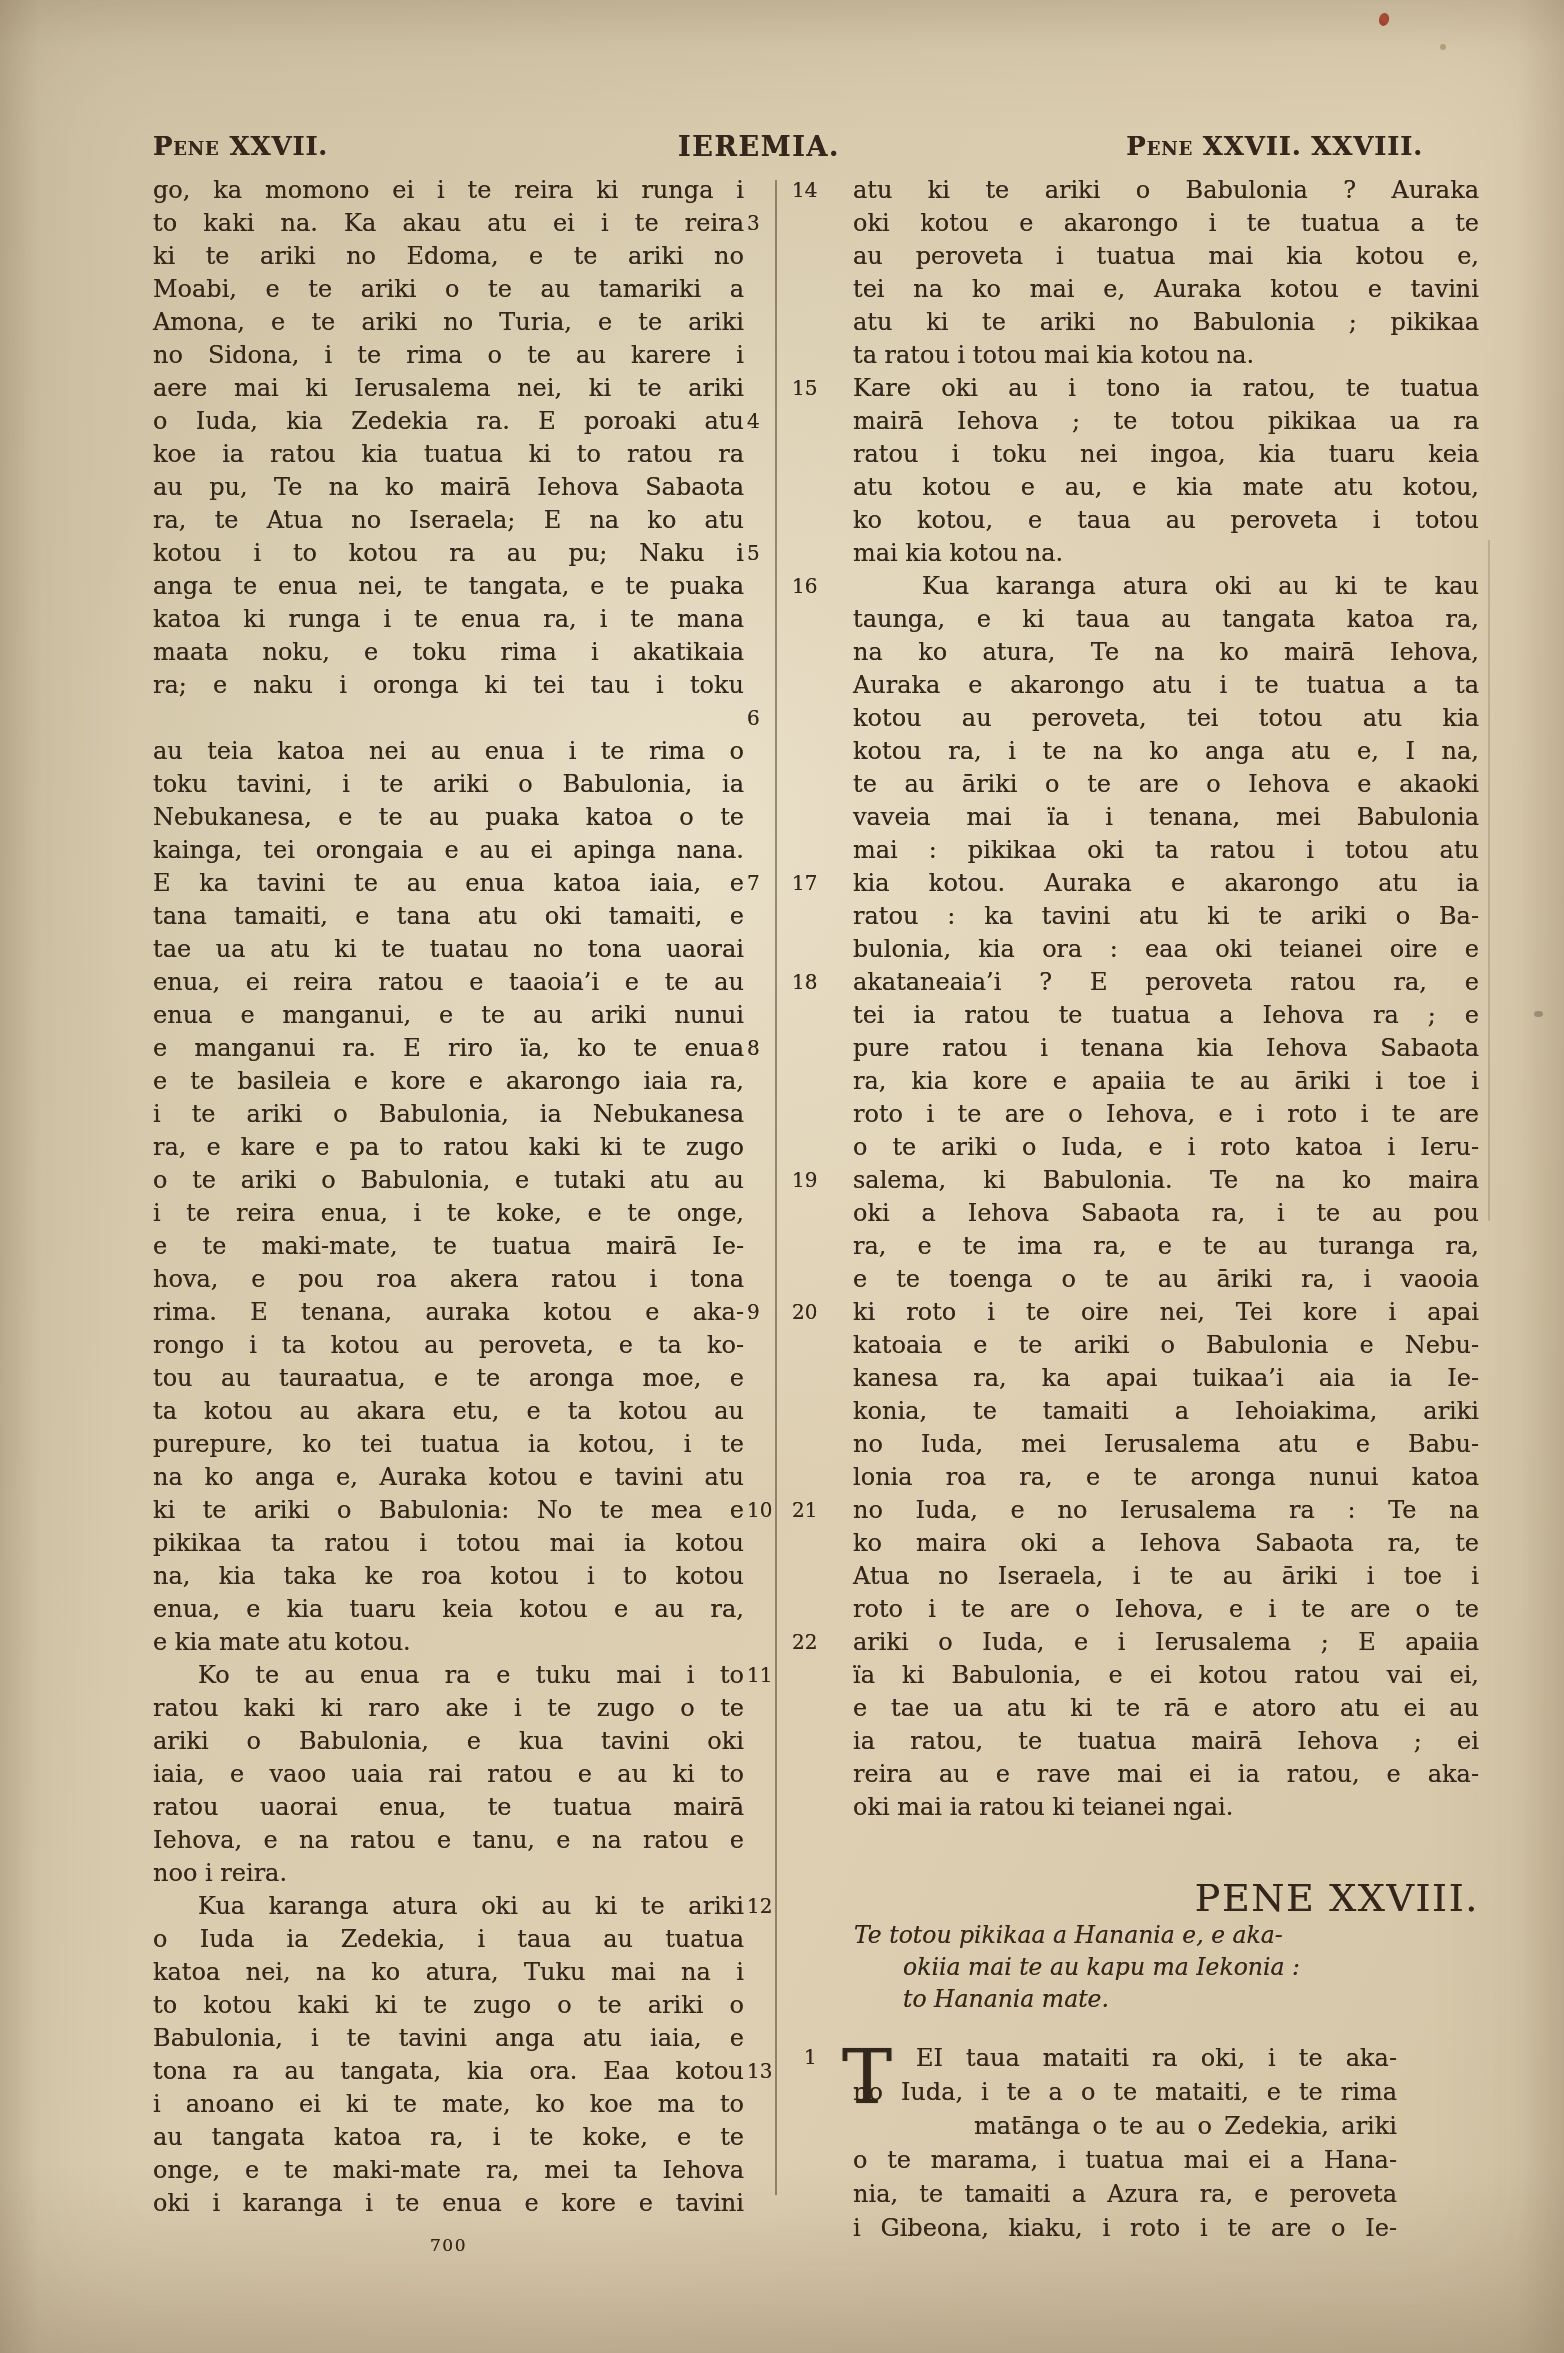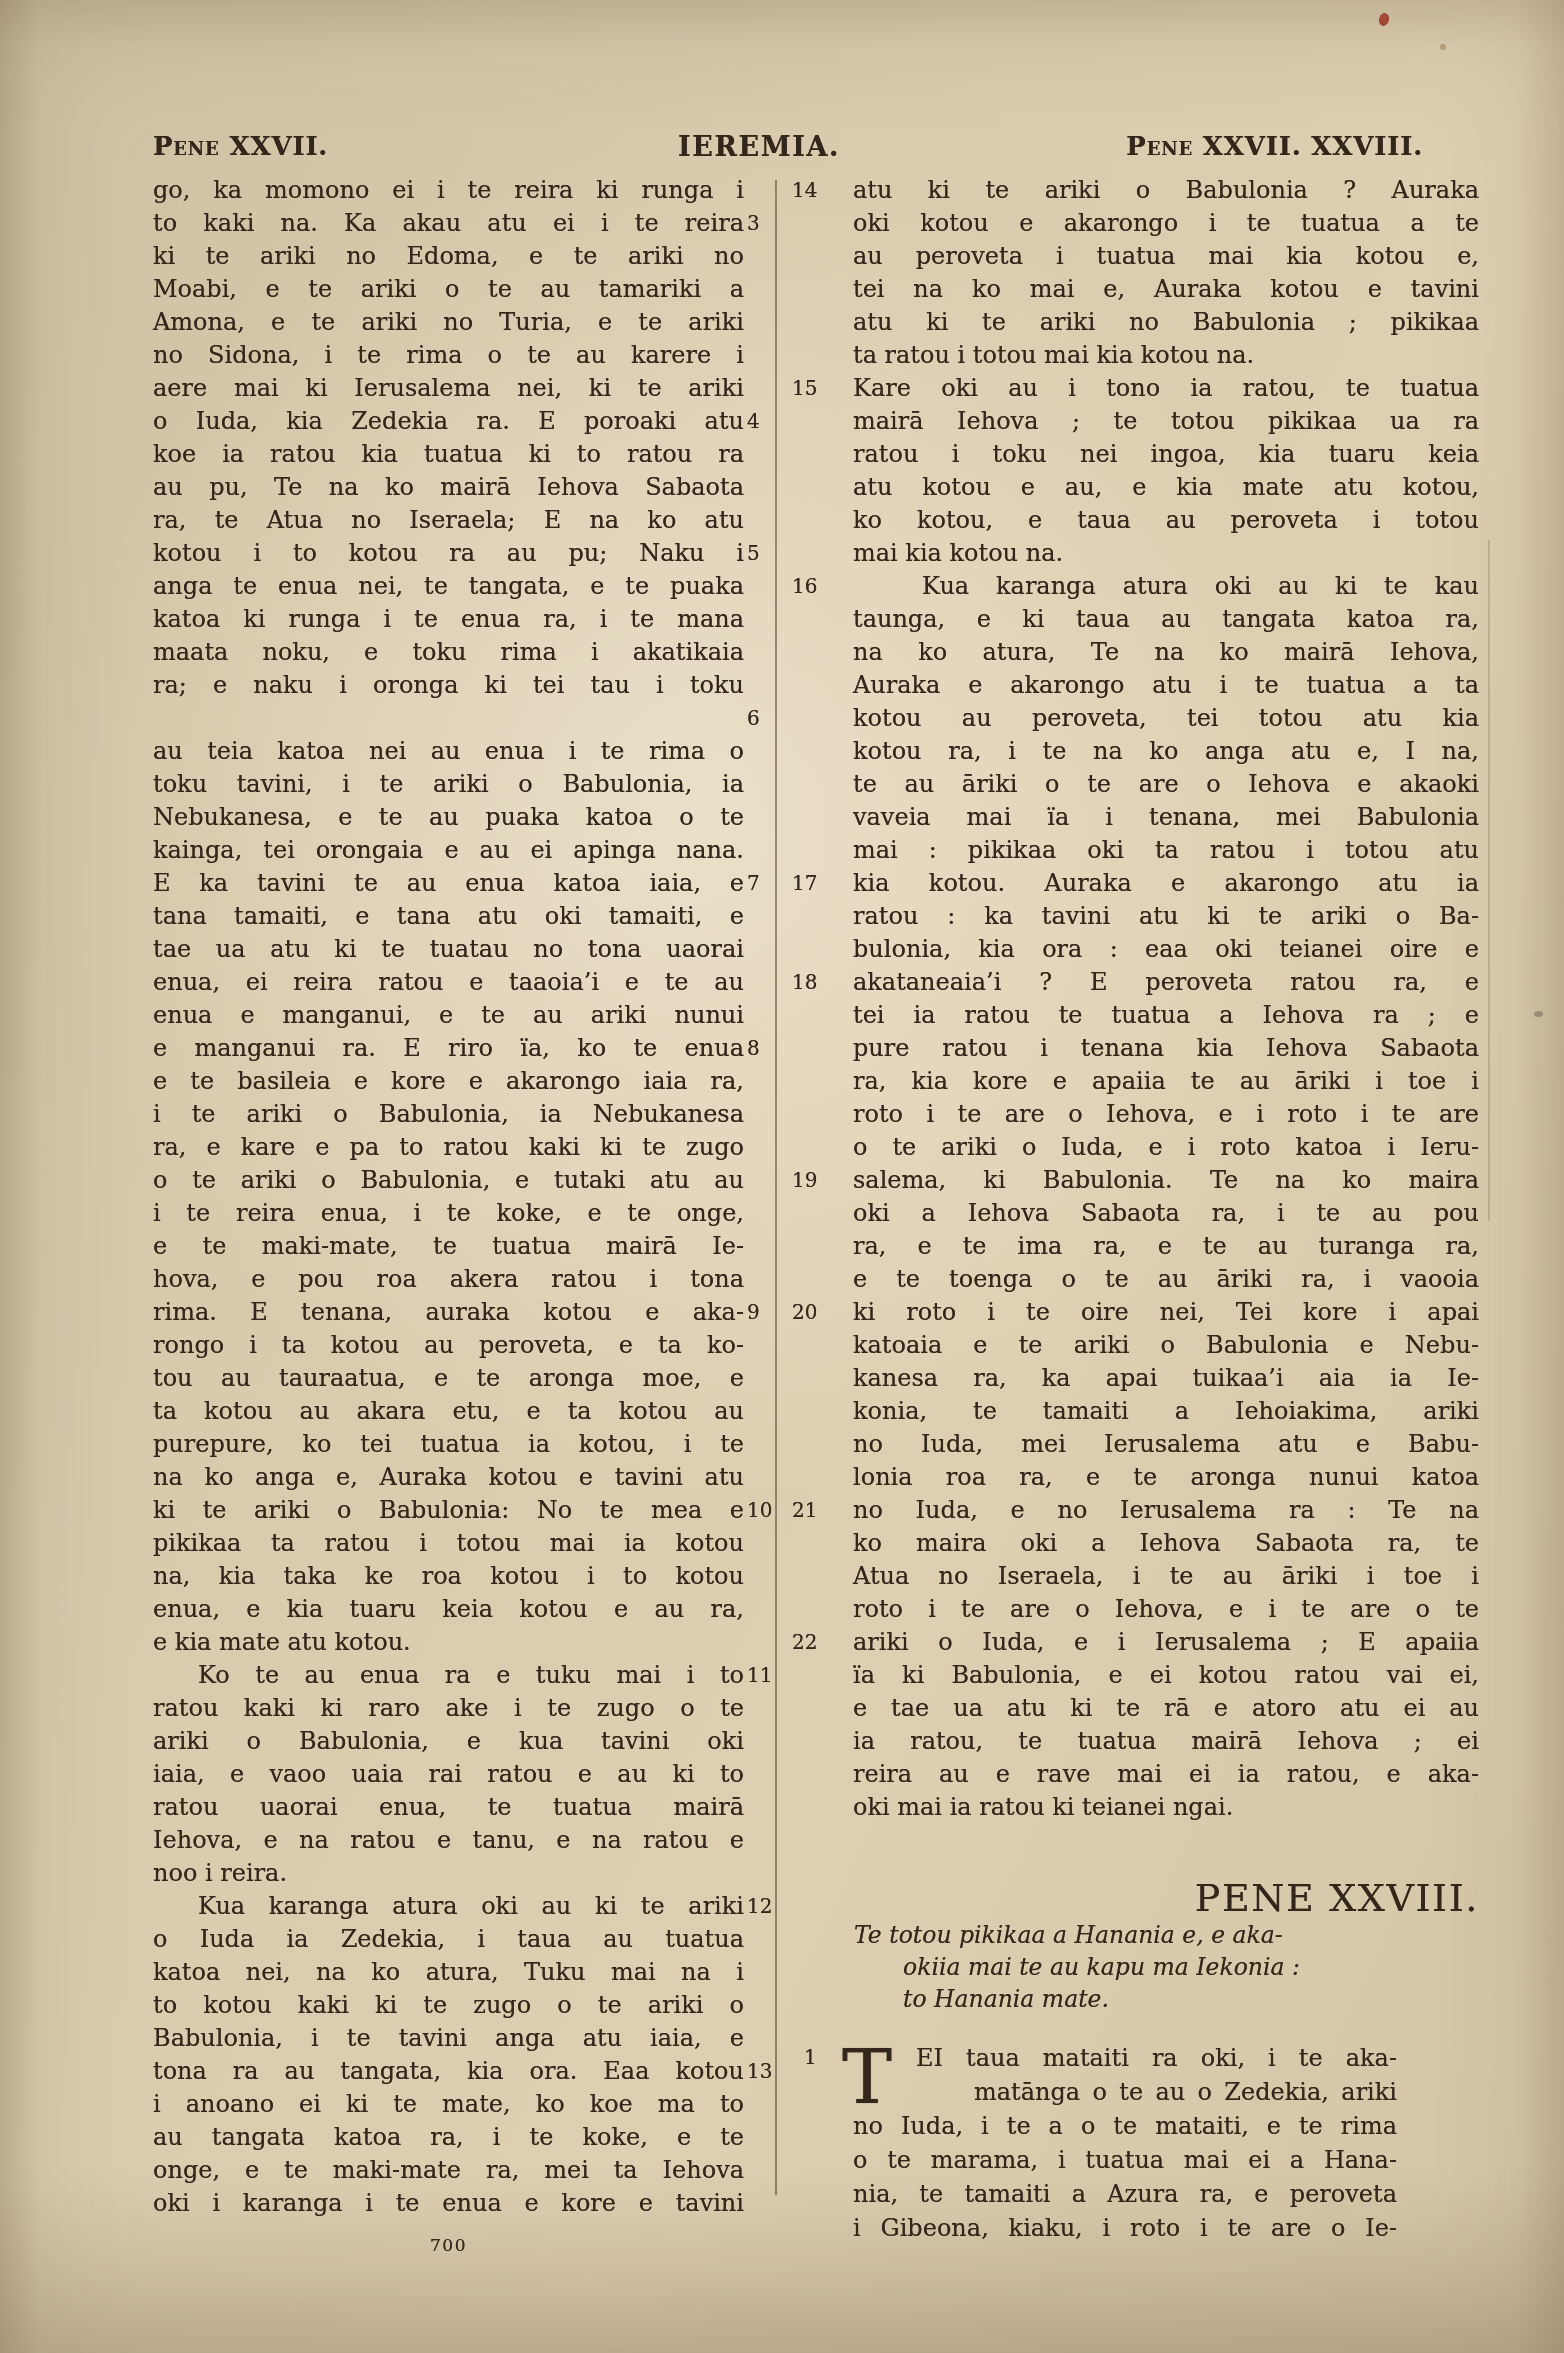--- a/index.html
+++ b/index.html
@@ -196,22 +196,22 @@
       <div class="line sumin"><span>okiia mai te au kapu ma Iekonia :</span></div>
       <div class="line sumin end"><span>to Hanania mate.</span></div>
     </div>
 
   <div class="verse1 txt">
     <span class="vnum">1</span>
     <span class="dropcap">T</span>
     <div>
 
     <div class="line dc1"><span>EI taua mataiti ra oki, i te aka-</span></div>
+        <div class="line"><span>no Iuda, i te a o te mataiti, e te rima</span></div>
         <div class="line dc2"><span>matānga o te au o Zedekia, ariki</span></div>
-        <div class="line"><span>no Iuda, i te a o te mataiti, e te rima</span></div>
         <div class="line"><span>o te marama, i tuatua mai ei a Hana-</span></div>
         <div class="line"><span>nia, te tamaiti a Azura ra, e peroveta</span></div>
         <div class="line"><span>i Gibeona, kiaku, i roto i te are o Ie-</span></div>
       </div>
   </div>
 
   <div class="pagenum txt">700</div>
 
   <div class="red-mark"></div>
   <div class="speck1"></div>

